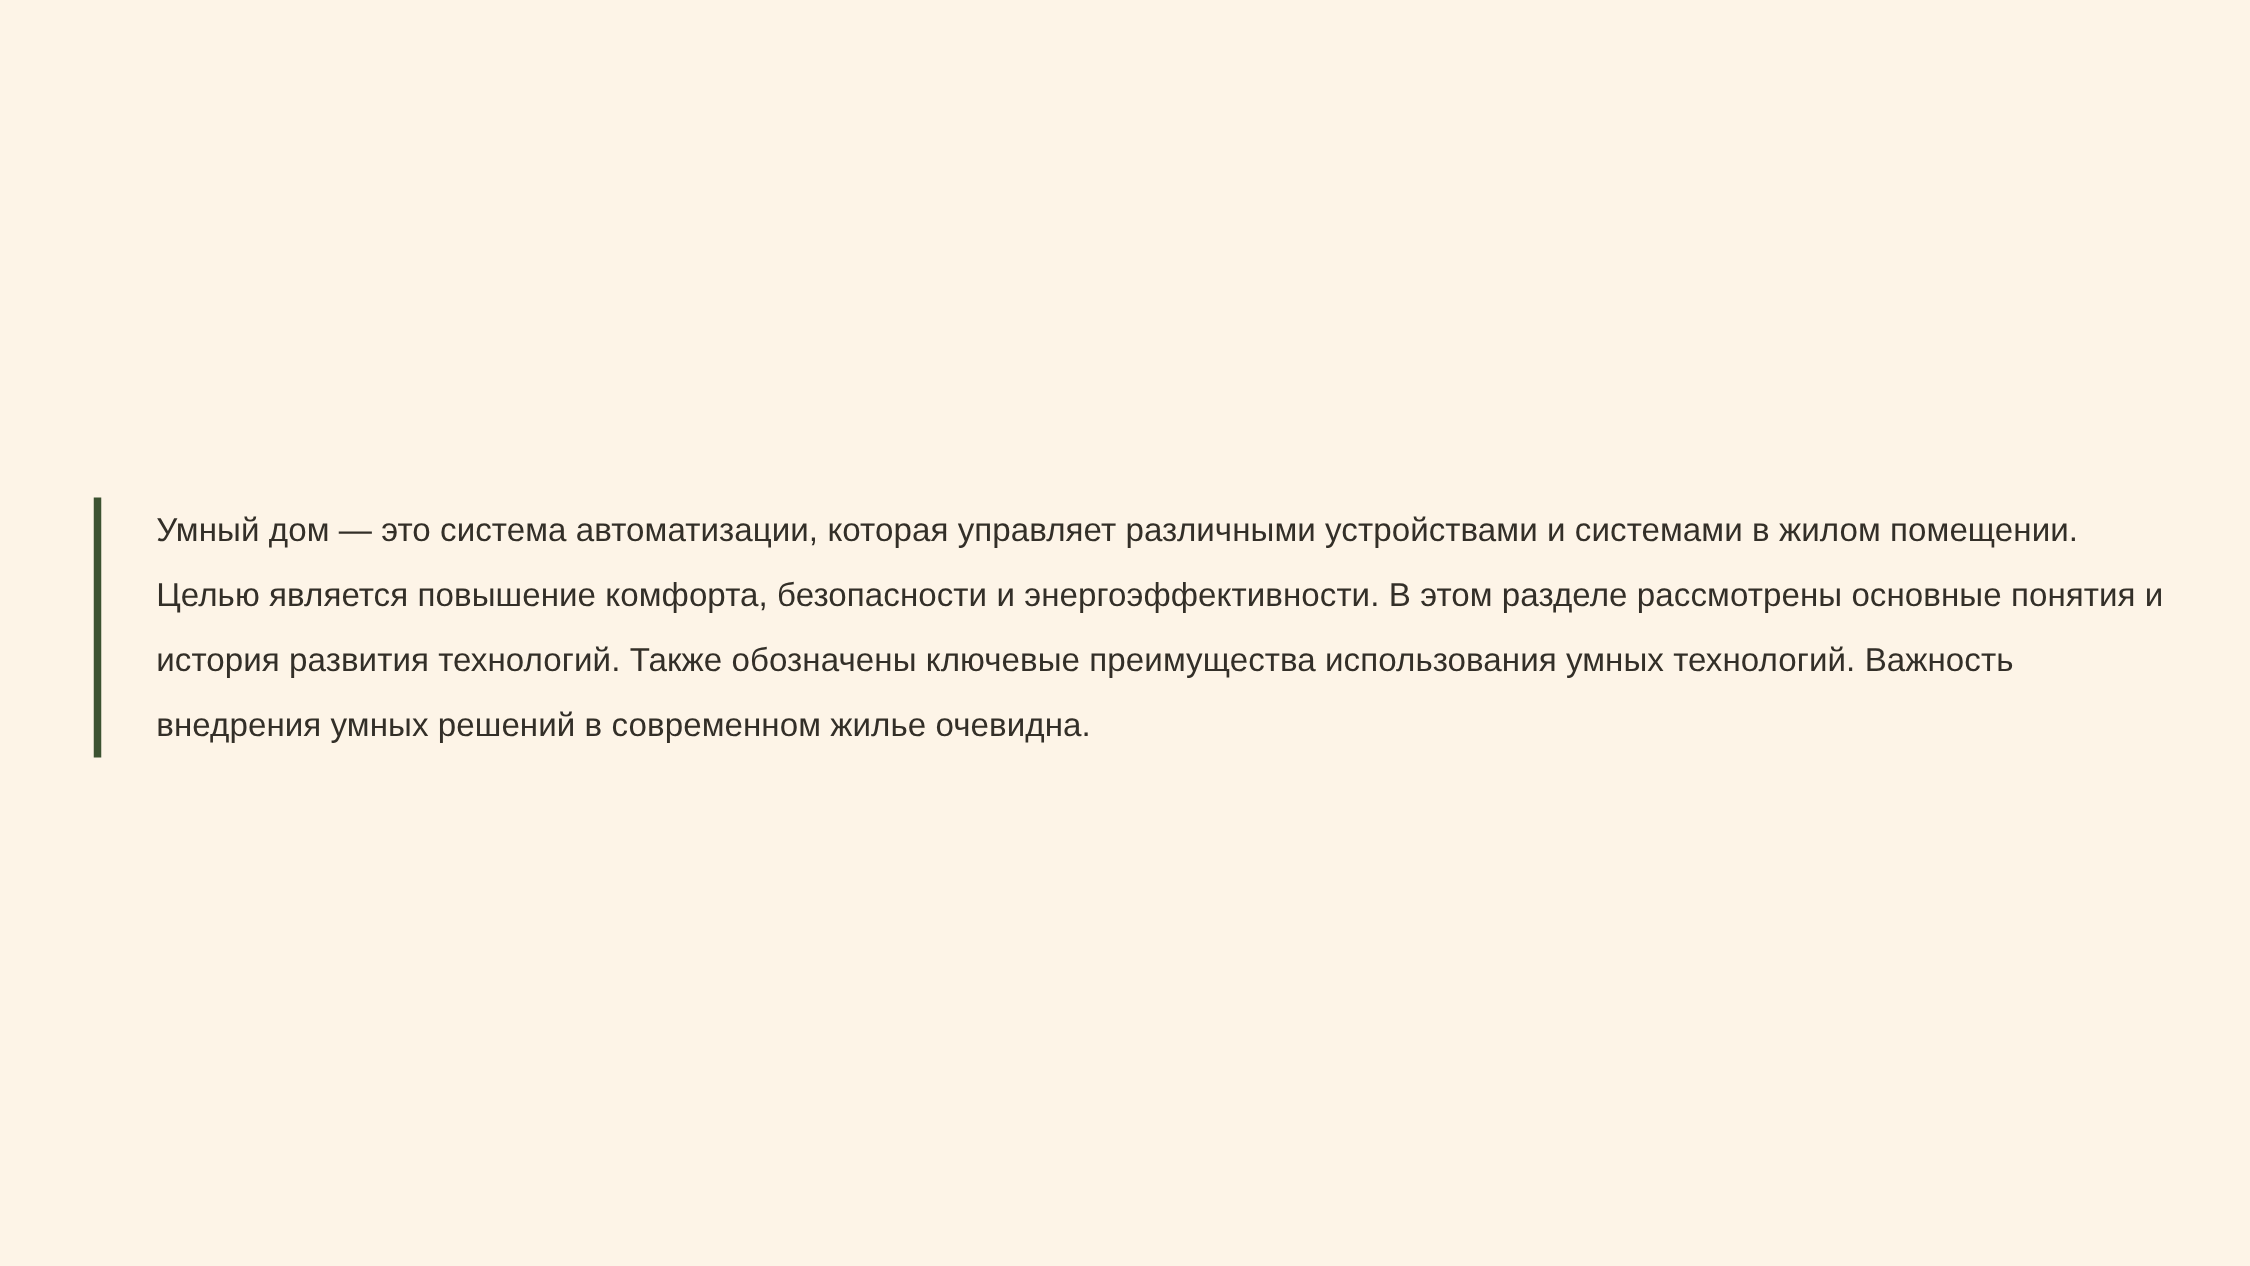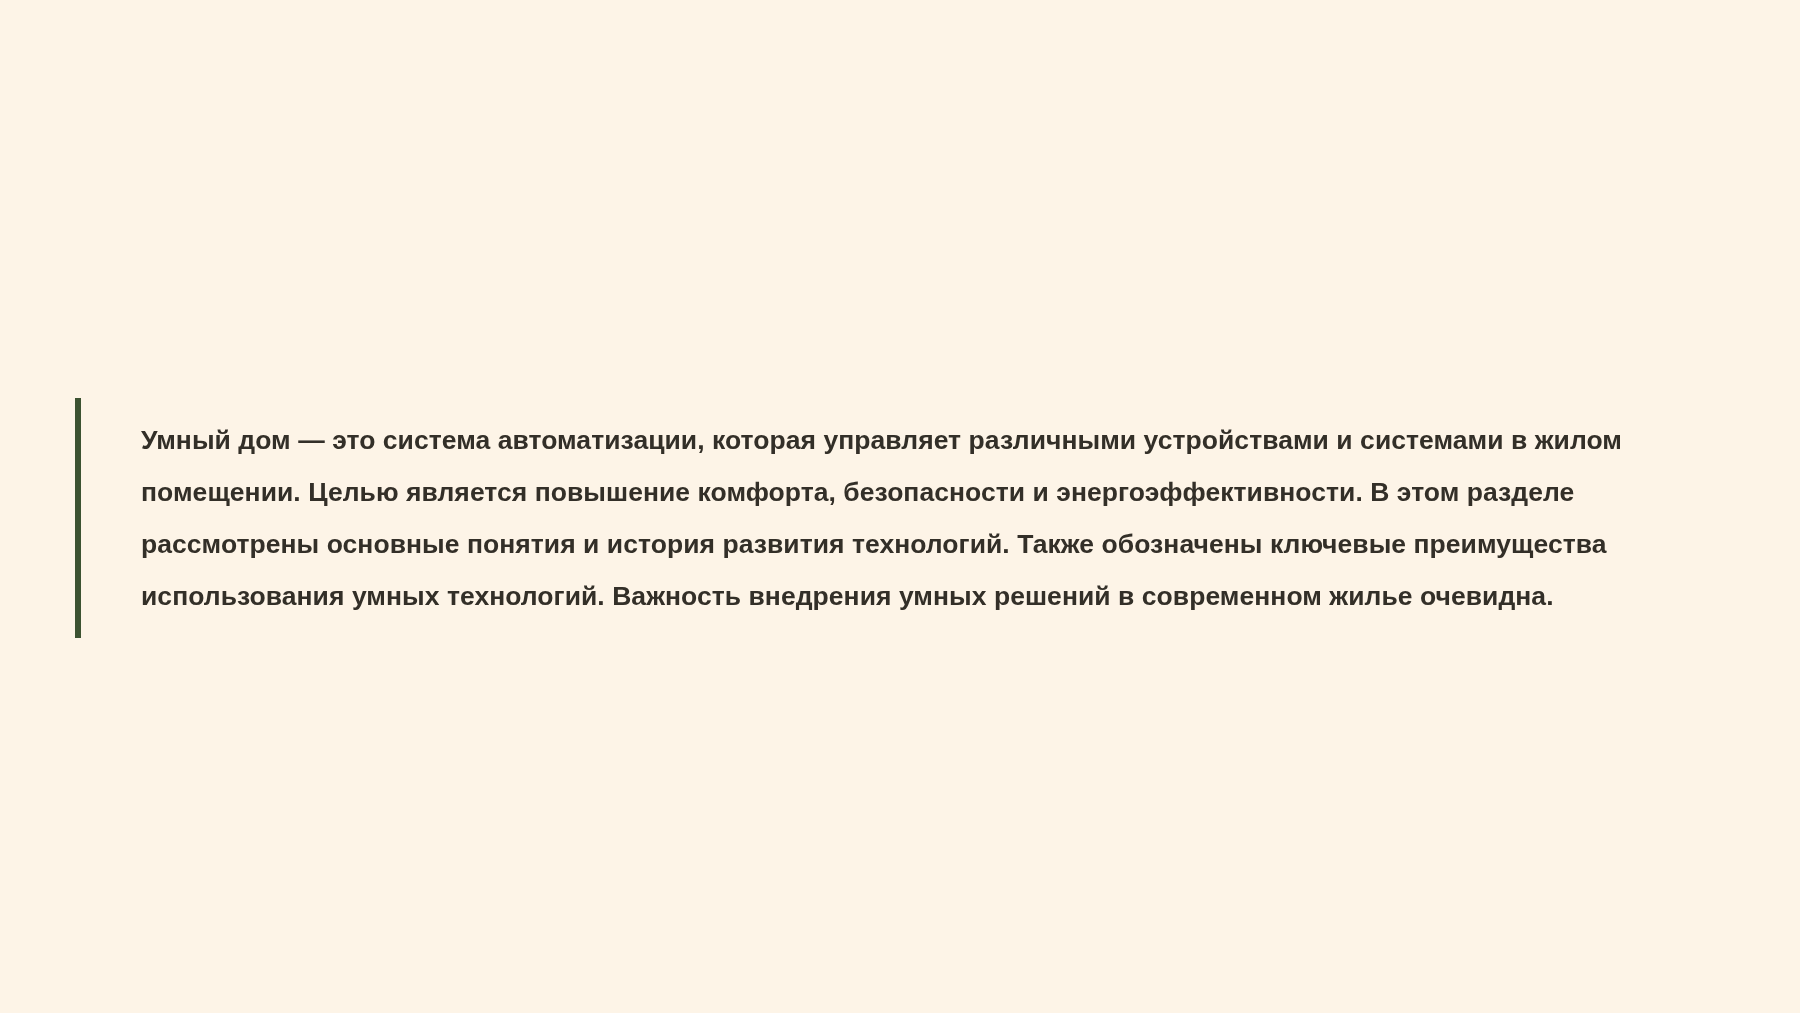--- a/index.html
+++ b/index.html
@@ -49,25 +49,25 @@
   }
 
   .accent-bar {
     flex: 0 0 auto;
     width: 6px;
     background: #3c5231;
     border-radius: 0;
   }
 
   .body-text {
-    margin: 16px;
+    margin: 0;
     padding-left: 44px;
     font-family: "Liberation Sans", sans-serif;
     font-size: 26.5px;
-    font-weight: 700;
+    font-weight: 400;
     line-height: 52px;
     color: #332f28;
     letter-spacing: 0.05px;
     max-width: 1620px;
   }
 </style>
 </head>
 <body>
 
 <div class="slide">

